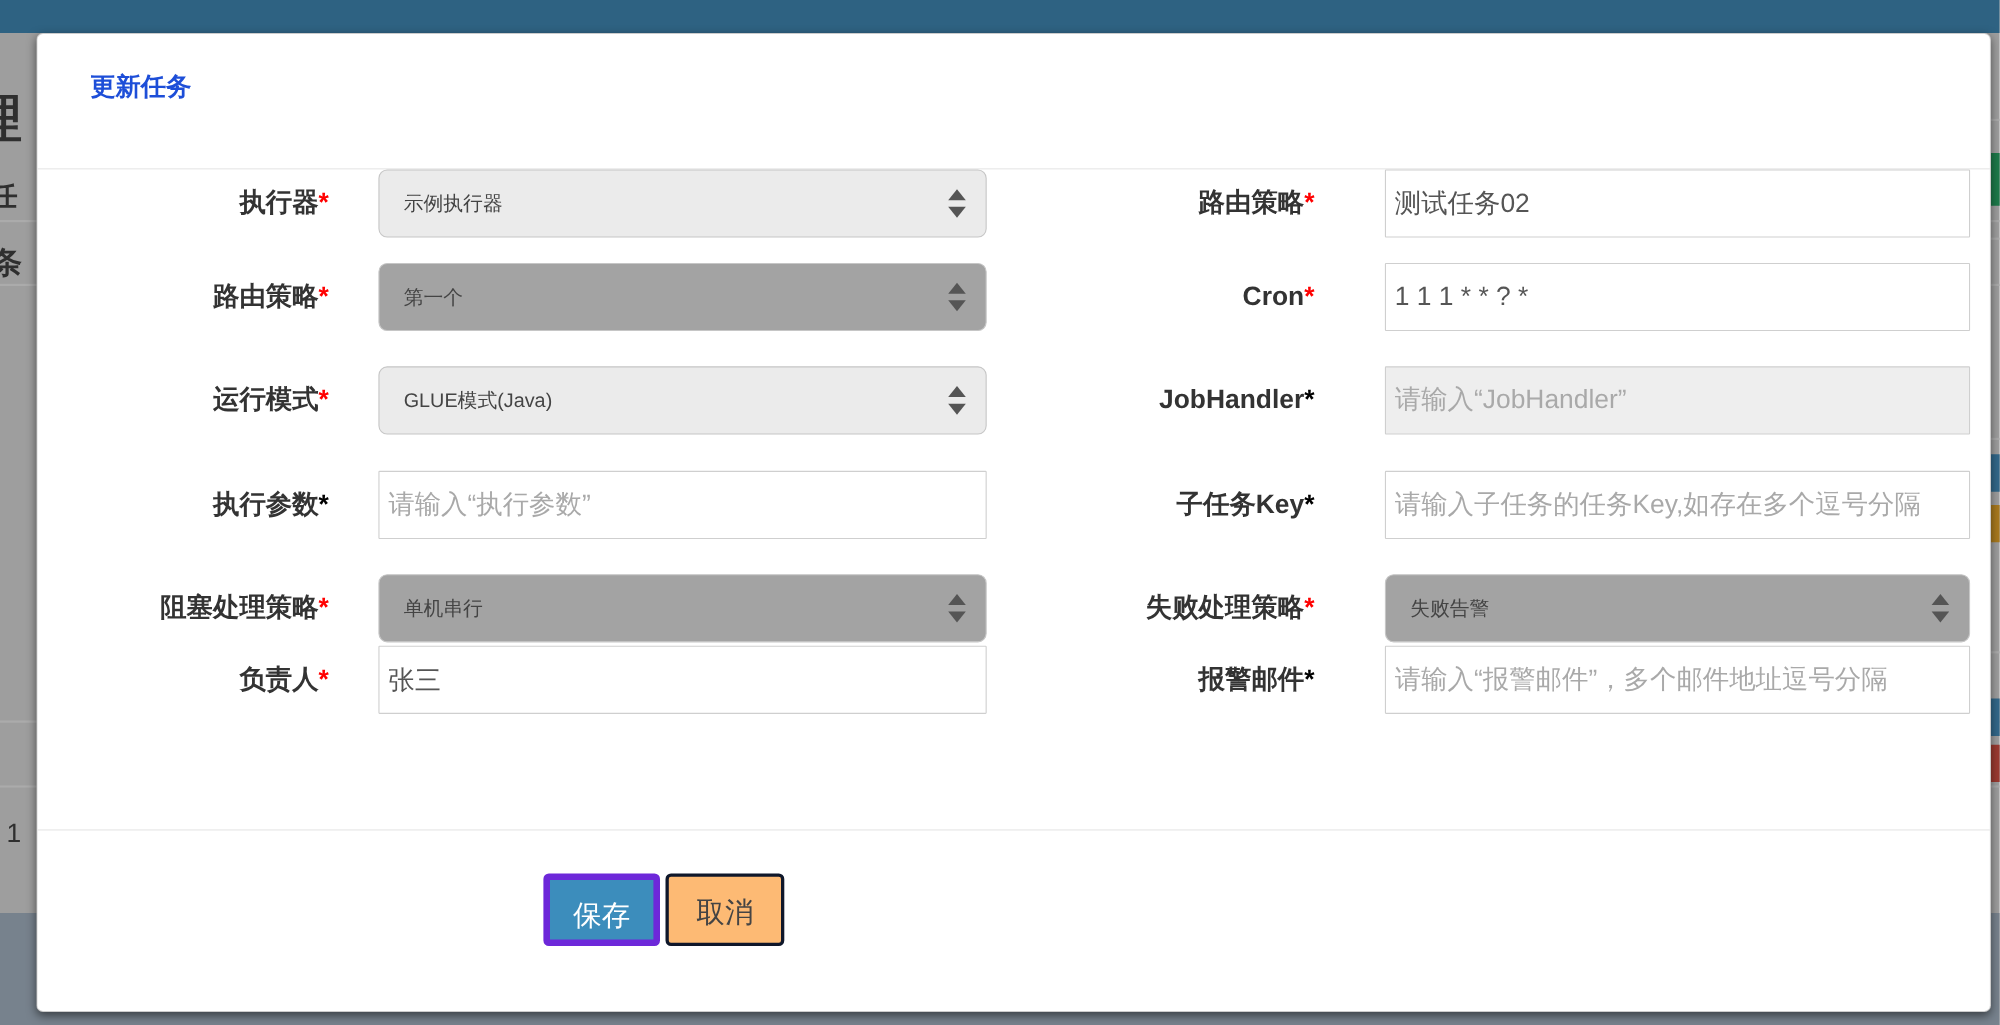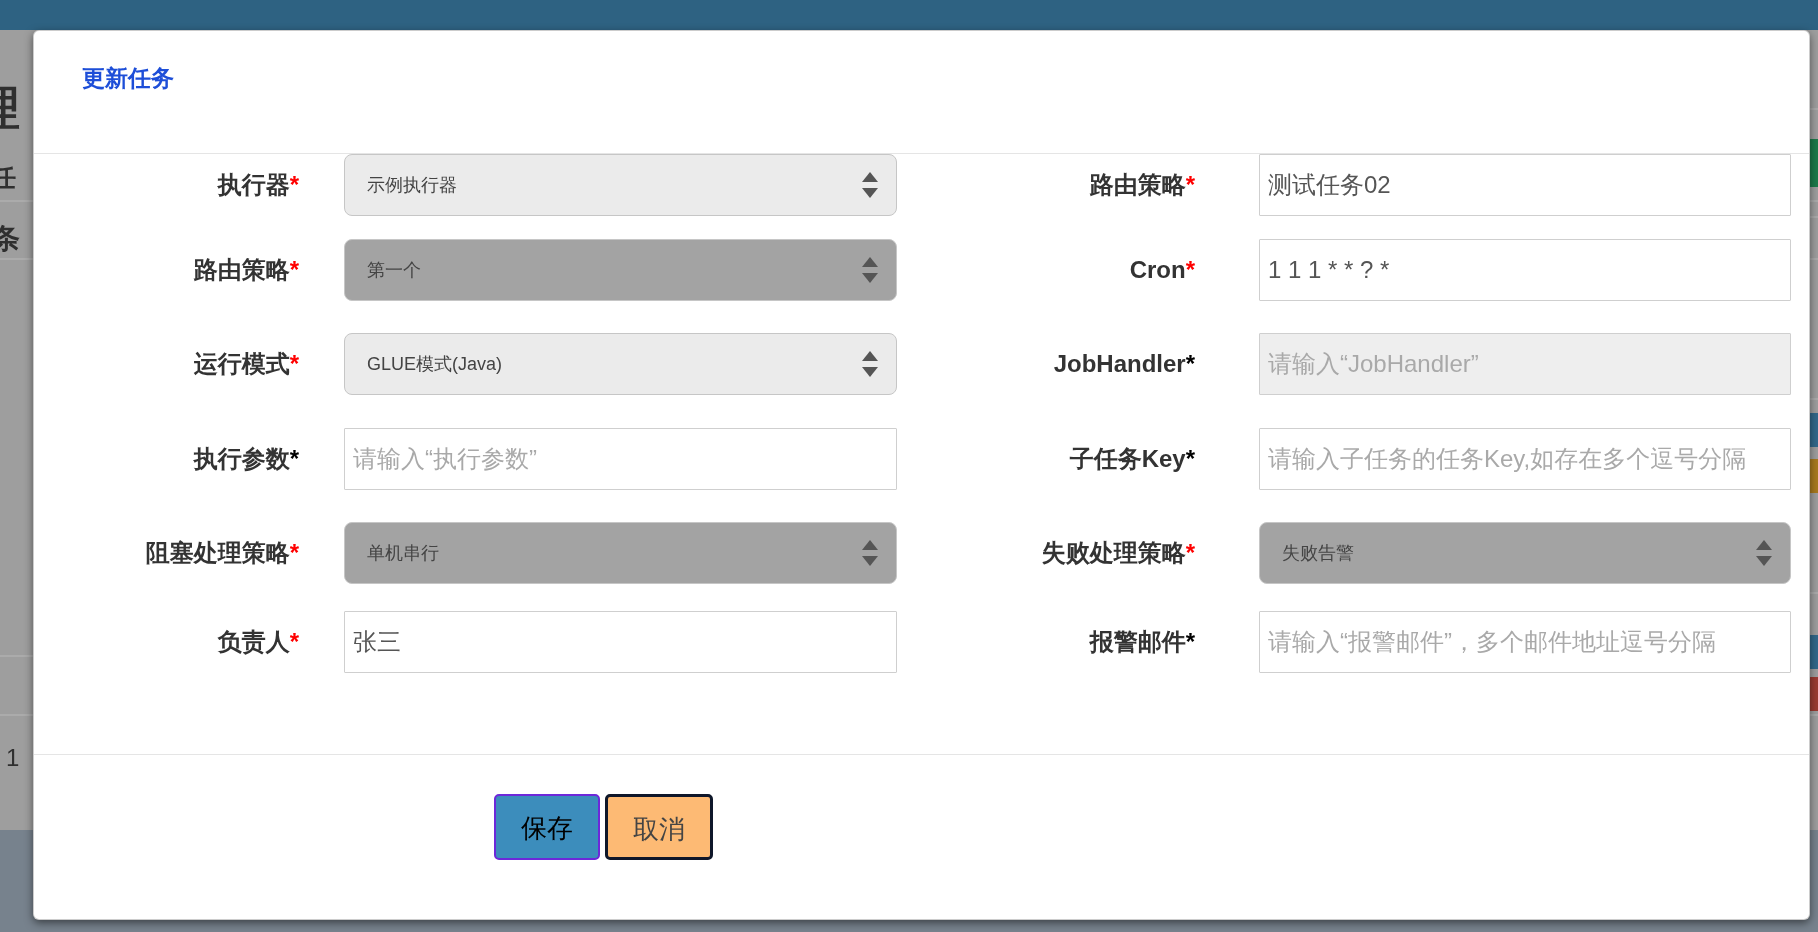--- a/index.html
+++ b/index.html
@@ -42,26 +42,26 @@
   .inp::placeholder{color:#a9a9a9;opacity:1;}
   .inp:disabled{background:#eeeeee;}
 
   
   .lab-l{left:0;width:265px;}
   .ctl-l{left:310px;width:553px;}
   .lab-r{left:880px;width:281px;}
   .ctl-r{left:1225px;width:532px;}
 
   
-  .r0{top:123px;} .r1{top:208px;} .r2{top:302px;} .r3{top:397px;} .r4{top:491px;} .r5{top:580px;}
+  .r0{top:123px;} .r1{top:208px;} .r2{top:302px;} .r3{top:397px;} .r4{top:491px;} .r5{top:556px;}
 
   
   .btn{position:absolute;top:763px;height:66px;border-radius:5px;font-size:26px;line-height:64px;
        text-align:center;cursor:pointer;box-sizing:border-box;}
-  .btn-save{left:460px;width:106px;background:#3c8dbc;border:2px solid #6d28d9;color:#000000;}
+  .btn-save{left:460px;width:106px;background:#3c8dbc;border:6px solid #6d28d9;color:#ffffff;}
   .btn-cancel{left:571px;width:108px;background:#fdba74;border:3px solid #0f172a;color:#444444;}
 </style>
 </head>
 <body>
 
 <div class="canvas">
 
   <div class="bg-layer">
     <div class="bg-navbar"></div>
     <div class="bg-line" style="top:200px;"></div>

